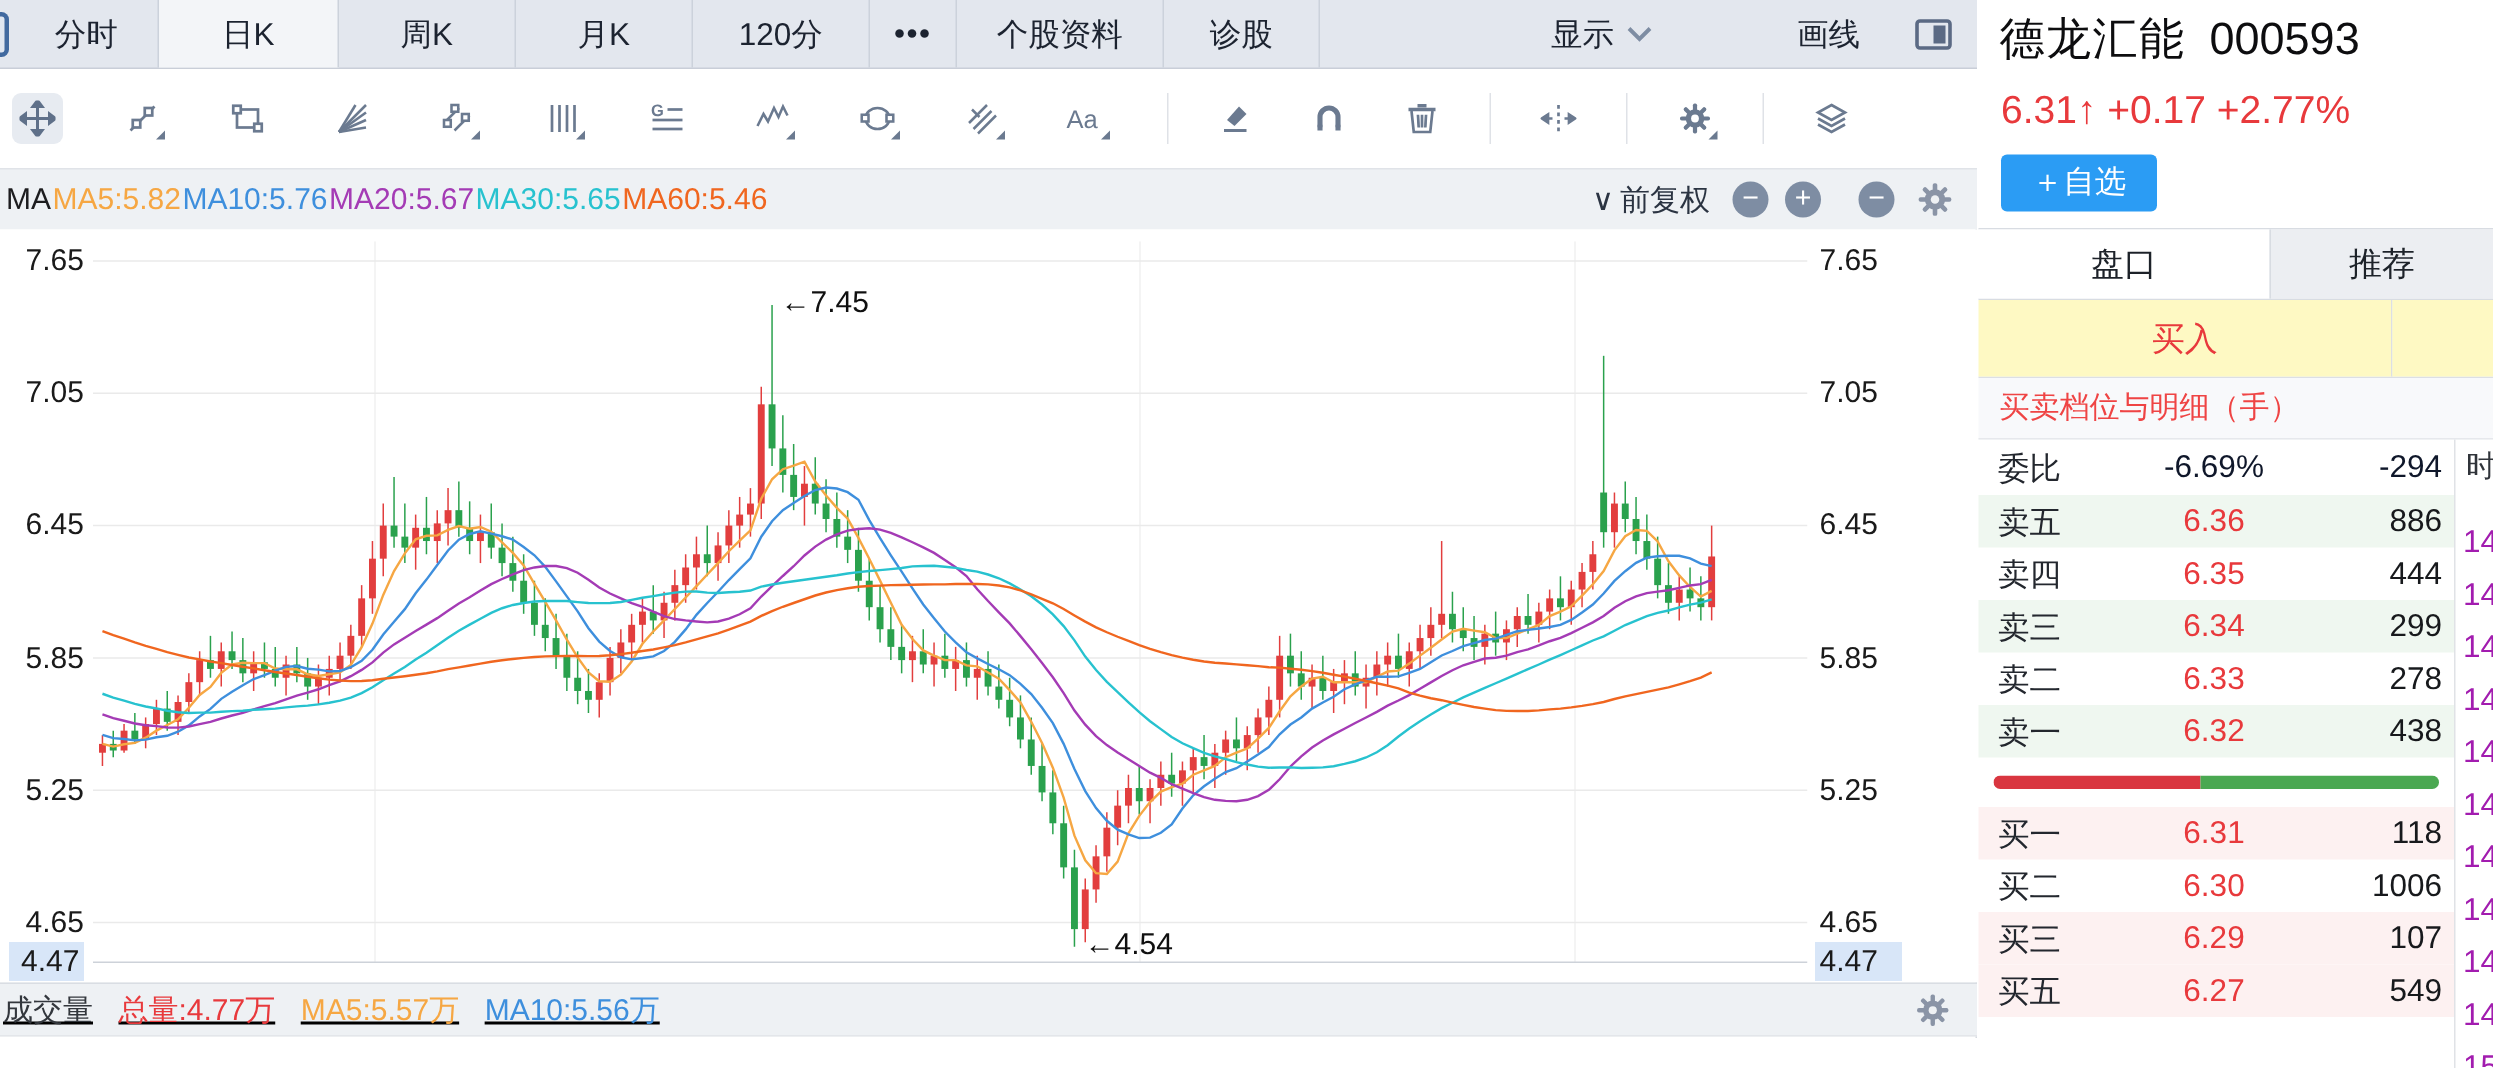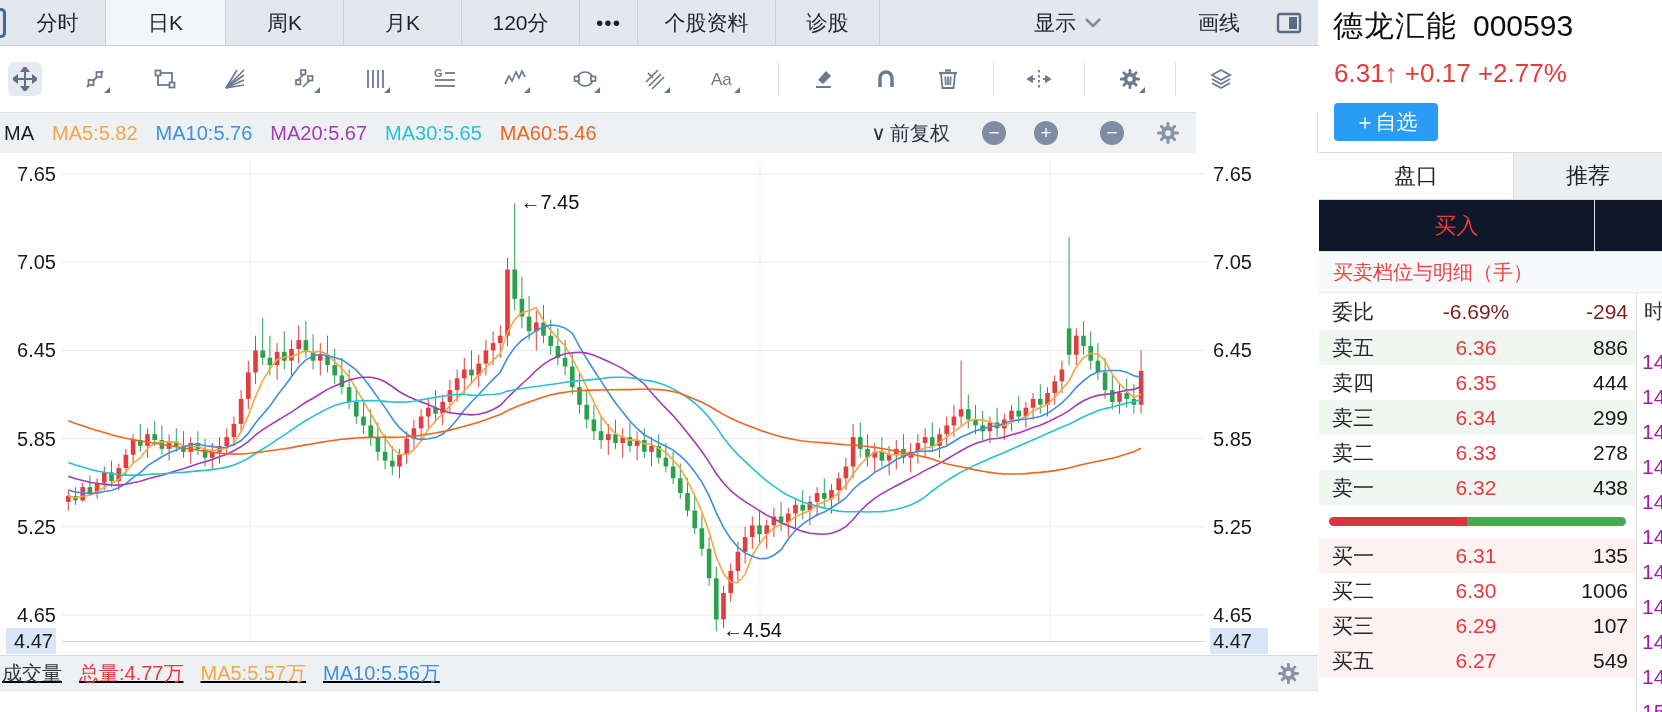--- a/index.html
+++ b/index.html
@@ -23,21 +23,21 @@
   
   .toolbar { position:absolute; left:0; top:46px; width:1318px; height:66px; background:#fff; display:flex; align-items:center; padding-left:8px; }
   .tool { position:relative; width:34px; height:34px; display:flex; align-items:center; justify-content:center; border-radius:6px; margin-right:36px; }
   .tool.sel { background:#e7ebf1; }
   .tool.dd::after { content:""; position:absolute; right:2px; bottom:3px; border-left:6px solid transparent; border-bottom:6px solid #6b7a90; }
   .tsep { width:1px; height:34px; background:#dfe2e7; margin-right:28px; }
   .tool.g2 { margin-right:28px; }
   svg.ic { display:block; }
 
   
-  .mabar { position:absolute; left:0; top:112px; width:1196px; height:41px; background:#eef1f4; border-top:1px solid #e0e3e8; display:flex; align-items:center; gap:18px; padding:0 16px 0 4px; font-size:20px; }
+  .mabar { position:absolute; left:0; top:112px; width:1318px; height:41px; background:#eef1f4; border-top:1px solid #e0e3e8; display:flex; align-items:center; gap:1px; padding:0 16px 0 4px; font-size:20px; }
   .mabar .matitle { color:#1d1d1f; }
   .adjust { margin-left:auto; display:flex; align-items:center; gap:4px; color:#2b3442; font-size:20px; }
   .cbtn { width:24px; height:24px; border-radius:50%; background:#7e8da3; color:#fff; font-size:19px; line-height:23px; text-align:center; }
   .cbtn.b1{ margin-left:14px; } .cbtn.b2{ margin-left:10px; } .cbtn.b3{ margin-left:24px; }
   .gearwrap { margin-left:14px; display:flex; align-items:center; }
 
   
   .chart { position:absolute; left:0; top:153px; width:1318px; height:502px; background:#fff; }
   #ksvg { position:absolute; left:62px; top:0; }
   .ylab { position:absolute; font-size:20px; color:#1a1a1a; height:26px; line-height:26px; }
@@ -58,34 +58,34 @@
   .sname .code { font-weight:400; margin-left:16px; letter-spacing:0; }
   .sprice { position:absolute; left:15px; top:58px; font-size:26px; color:#e8393c; white-space:nowrap; }
   .watchbtn { position:absolute; left:15px; top:103px; width:104px; height:38px; background:#2b9cf4; color:#fff; font-size:21px; border:none; border-radius:4px; text-align:center; line-height:38px; }
 
   .ptabs { position:absolute; left:0; top:152px; width:343px; height:48px; border-top:1px solid #d8dce2; border-bottom:1px solid #d8dce2; display:flex; }
   .ptab { display:flex; align-items:center; justify-content:center; font-size:22px; color:#1d2229; }
   .ptab.pk { width:194px; background:#fff; }
   .ptab.tj { flex:1; background:#eceef2; border-left:1px solid #d8dce2; }
 
   .traderow { position:absolute; left:0; top:200px; width:343px; height:52px; display:flex; border-bottom:1px solid #dcdfe4; }
-  .tcell { background:#0f172a; }
+  .tcell { background:#fef9c3; }
   .tcell.buy { width:276px; border-right:1px solid #dcdfe4; color:#e8393c; font-size:22px; text-align:center; line-height:51px; }
   .tcell.rest { flex:1; }
 
   .depthtitle { position:absolute; left:0; top:252px; width:343px; height:41px; background:#f8f9fb; border-bottom:1px solid #e6e8ec; font-size:20px; color:#ef4444; line-height:41px; padding-left:14px; }
 
   .pbody { position:absolute; left:0; top:293px; width:343px; height:419px; display:flex; }
   .drows { width:317px; }
   .drow { display:flex; height:35px; align-items:center; font-size:21px; }
   .drow.weibi { height:37px; }
   .drow .lb { width:97px; padding-left:13px; color:#23272e; }
   .drow .pr { flex:1; text-align:center; color:#e8393c; }
   .drow .vl { width:100px; text-align:right; padding-right:8px; color:#17191c; }
-  .drow .green { color:#7f1d1d; }
+  .drow .green { color:#0f172a; }
   .ask.alt { background:#eff7f0;align-items:center; }
   .bid.alt { background:#fdf1f1; }
   .ratiorow { height:33px; display:flex; align-items:center; padding:0 10px; }
   .ratio { flex:1; height:9px; border-radius:5px; overflow:hidden; display:flex; }
   .ratio .r { background:#d93640; } .ratio .g { flex:1; background:#4aa851; }
 
   .timecol { width:26px; border-left:1px solid #e0e2e6; position:relative; overflow:hidden; }
   .time-head { height:37px; line-height:37px; font-size:20px; color:#30343a; padding-left:7px; white-space:nowrap; }
   .trow { height:35px; line-height:35px; font-size:21px; color:#a21caf; padding-left:5px; white-space:nowrap; }
   .trow:first-of-type { margin-top:14px; }
@@ -751,21 +751,21 @@
           </div>
         <div class="ratiorow">
           <div class="ratio">
               <div class="r" id="ratio-red" style="width: 46.6%;"></div>
               <div class="g"></div>
             </div>
         </div>
         <div class="drow bid alt">
             <span class="lb">买一</span>
             <span class="pr">6.31</span>
-            <span class="vl">135</span>
+            <span class="vl">118</span>
           </div>
         <div class="drow bid">
             <span class="lb">买二</span>
             <span class="pr">6.30</span>
             <span class="vl">1006</span>
           </div>
         <div class="drow bid alt">
             <span class="lb">买三</span>
             <span class="pr">6.29</span>
             <span class="vl">107</span>

